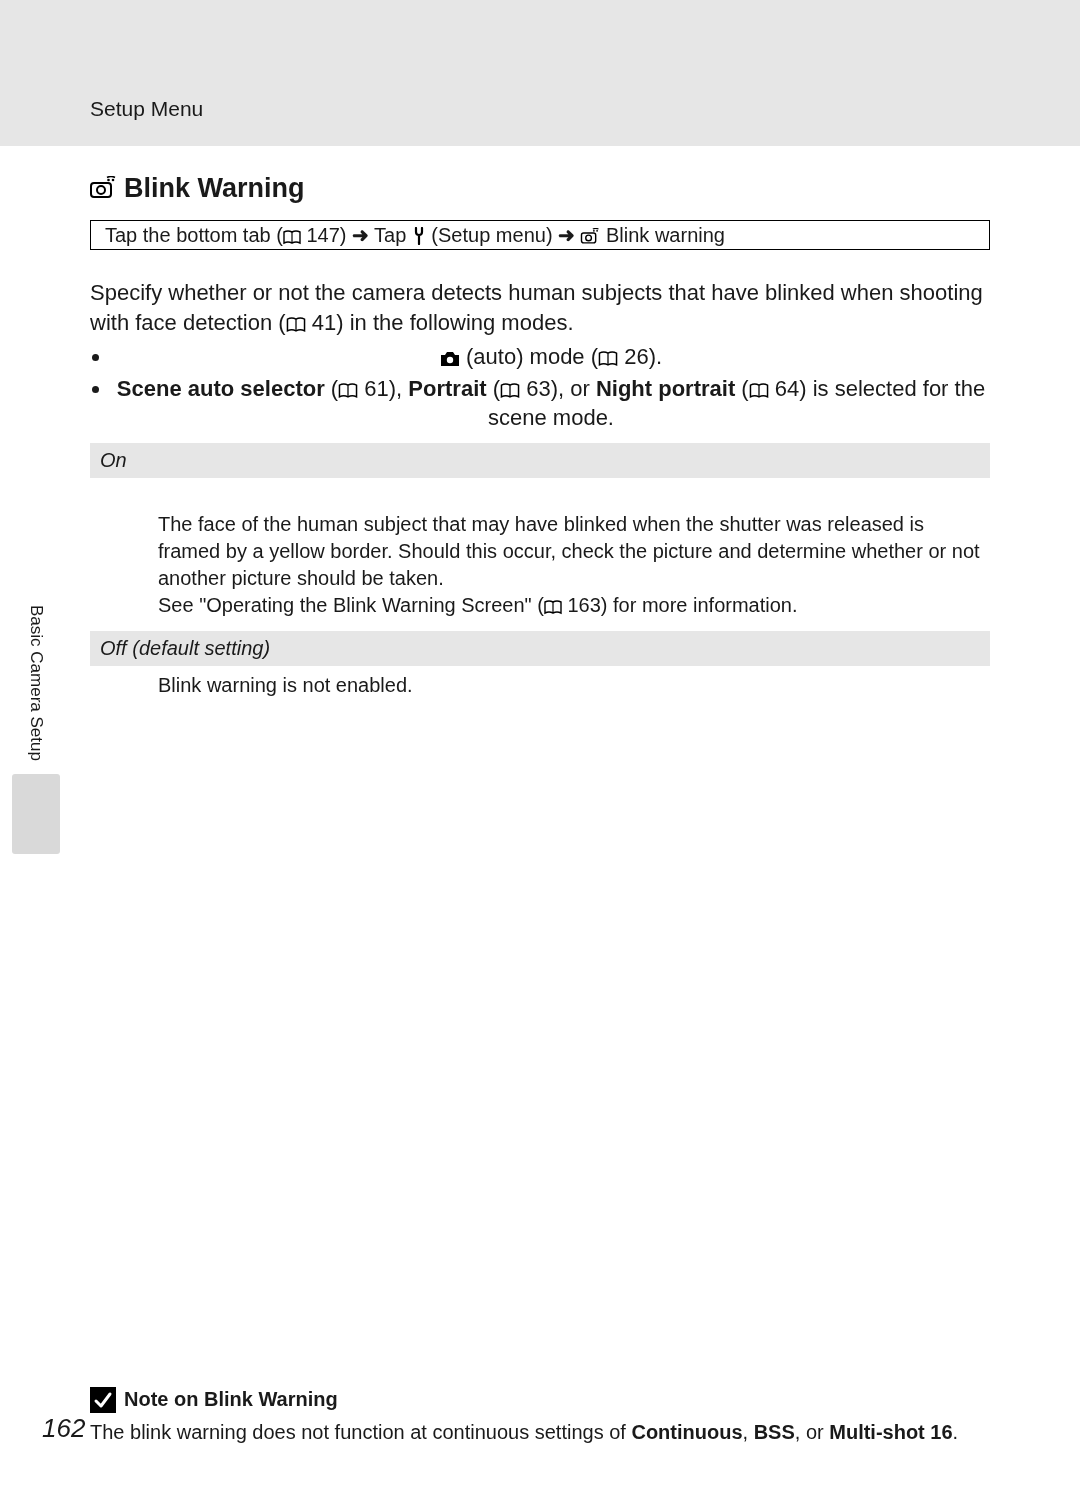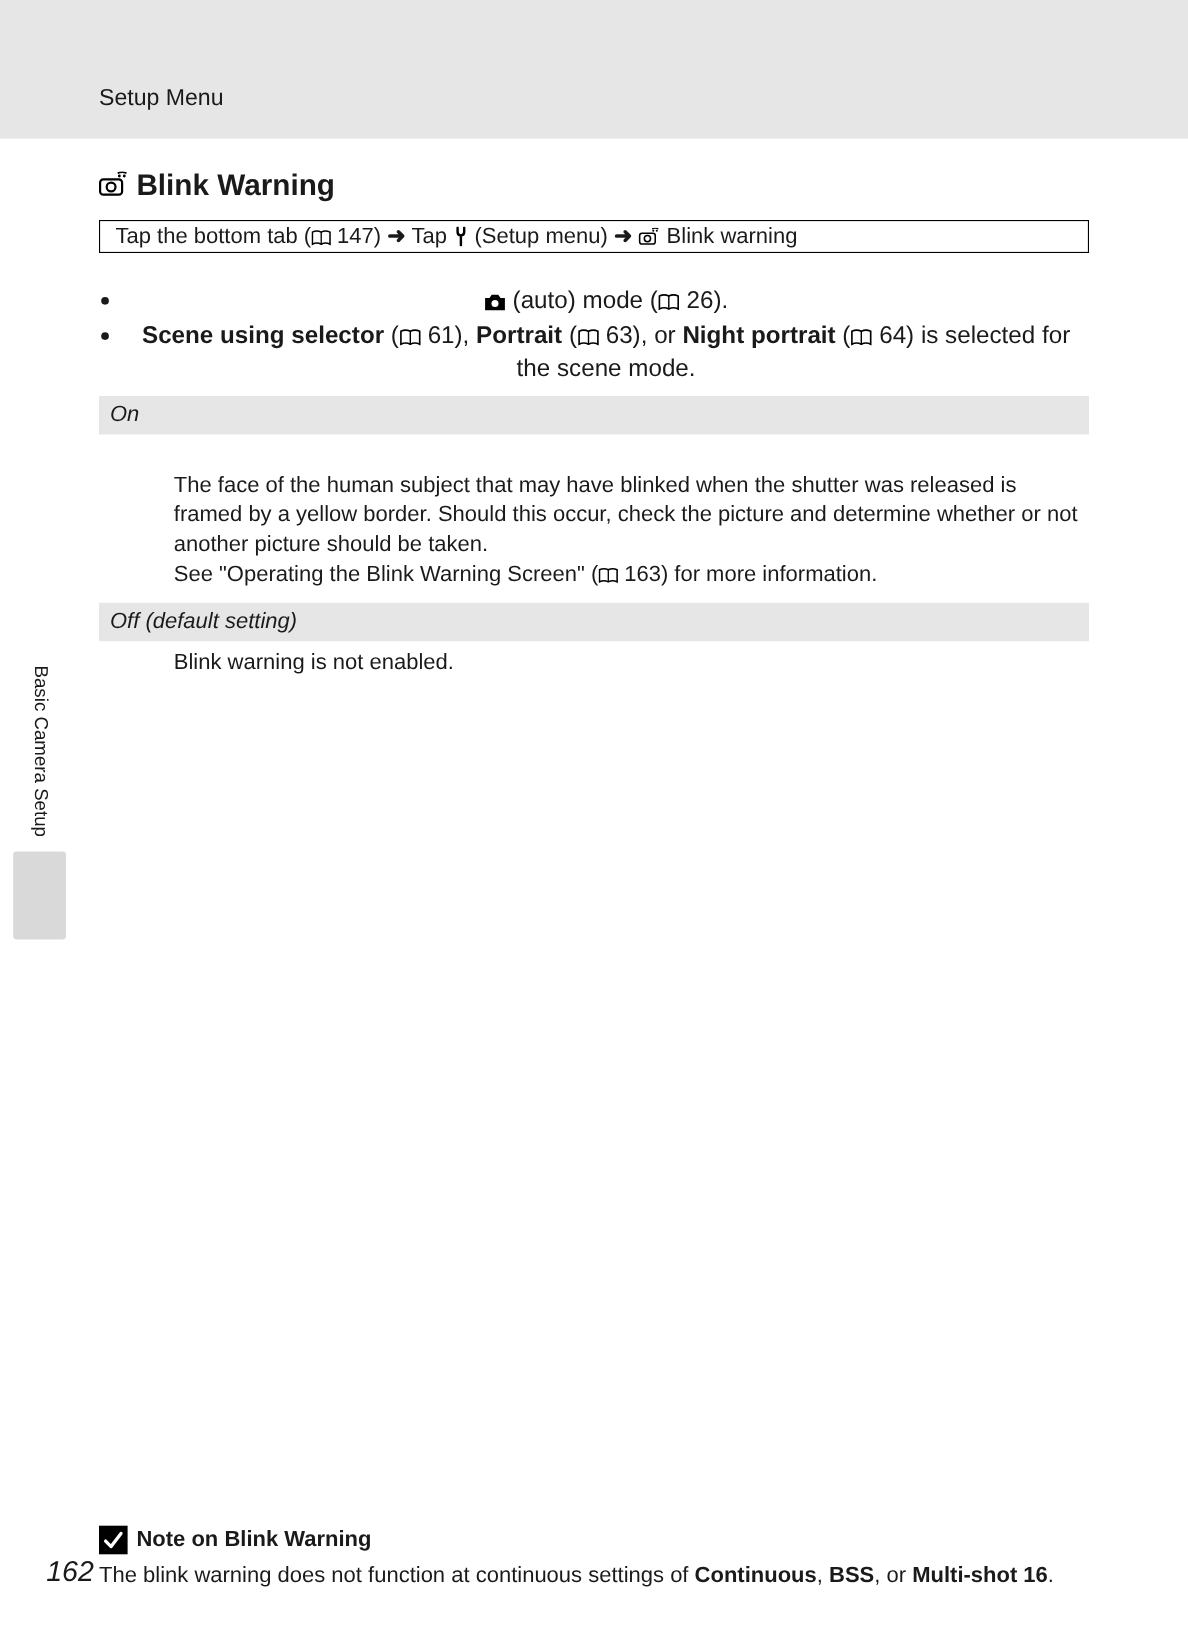--- a/index.html
+++ b/index.html
@@ -13,21 +13,21 @@
   }
   .page {
     width: 1080px;
     height: 1486px;
     position: relative;
     box-sizing: border-box;
     background: #fff;
   }
   .header-band {
     background: #e6e6e6;
-    height: 126px;
+    height: 146px;
     padding: 0 90px;
     position: relative;
   }
   .header-title {
     position: absolute;
     left: 90px;
     bottom: 23px;
     font-size: 21px;
   }
   .content {
@@ -174,33 +174,39 @@
           <rect x="1" y="7" width="20" height="14" rx="3" fill="none" stroke="#000" stroke-width="2"></rect>
           <circle cx="11" cy="14" r="4" fill="none" stroke="#000" stroke-width="2"></circle>
           <circle cx="18.5" cy="4" r="1.3" fill="#000"></circle>
           <circle cx="23" cy="4" r="1.3" fill="#000"></circle>
           <path d="M17 1.5 Q21 -0.5 25 1.5" fill="none" stroke="#000" stroke-width="1.6"></path>
         </svg>
       </span>
       <span> Blink warning</span>
     </div>
 
+    <p class="intro-para">
+      <span>Specify whether or not the camera detects human subjects that have blinked when shooting with face detection (</span><span class="ic"><svg width="20" height="16" viewBox="0 0 18 15">
+            <path d="M1 2 Q5 0 9 2 Q13 0 17 2 V13 Q13 11 9 13 Q5 11 1 13 Z" fill="none" stroke="#000" stroke-width="1.4"></path>
+            <line x1="9" y1="2" x2="9" y2="13" stroke="#000" stroke-width="1.2"></line>
+          </svg></span>&nbsp;<span>41</span><span>) in the following modes.</span>
+    </p>
 
     <ul class="bullets">
       <li>
         <span class="ic"><svg width="20" height="16" viewBox="0 0 20 16">
               <path d="M1 4 H5 L7 1 H13 L15 4 H19 V15 H1 Z" fill="#000"></path>
               <circle cx="10" cy="9" r="3.2" fill="#fff"></circle>
             </svg></span><span> (auto) mode (</span><span class="ic"><svg width="20" height="16" viewBox="0 0 18 15">
               <path d="M1 2 Q5 0 9 2 Q13 0 17 2 V13 Q13 11 9 13 Q5 11 1 13 Z" fill="none" stroke="#000" stroke-width="1.4"></path>
               <line x1="9" y1="2" x2="9" y2="13" stroke="#000" stroke-width="1.2"></line>
             </svg></span>&nbsp;<span>26</span><span>).</span>
       </li>
       <li>
-        <span class="bold">Scene using selector</span><span> (</span><span class="ic"><svg width="20" height="16" viewBox="0 0 18 15">
+        <span class="bold">Scene auto selector</span><span> (</span><span class="ic"><svg width="20" height="16" viewBox="0 0 18 15">
               <path d="M1 2 Q5 0 9 2 Q13 0 17 2 V13 Q13 11 9 13 Q5 11 1 13 Z" fill="none" stroke="#000" stroke-width="1.4"></path>
               <line x1="9" y1="2" x2="9" y2="13" stroke="#000" stroke-width="1.2"></line>
             </svg></span>&nbsp;<span>61</span><span>), </span><span class="bold">Portrait</span><span> (</span><span class="ic"><svg width="20" height="16" viewBox="0 0 18 15">
               <path d="M1 2 Q5 0 9 2 Q13 0 17 2 V13 Q13 11 9 13 Q5 11 1 13 Z" fill="none" stroke="#000" stroke-width="1.4"></path>
               <line x1="9" y1="2" x2="9" y2="13" stroke="#000" stroke-width="1.2"></line>
             </svg></span>&nbsp;<span>63</span><span>), or </span><span class="bold">Night portrait</span><span> (</span><span class="ic"><svg width="20" height="16" viewBox="0 0 18 15">
               <path d="M1 2 Q5 0 9 2 Q13 0 17 2 V13 Q13 11 9 13 Q5 11 1 13 Z" fill="none" stroke="#000" stroke-width="1.4"></path>
               <line x1="9" y1="2" x2="9" y2="13" stroke="#000" stroke-width="1.2"></line>
             </svg></span>&nbsp;<span>64</span><span>) is selected for the scene mode.</span>
       </li>

